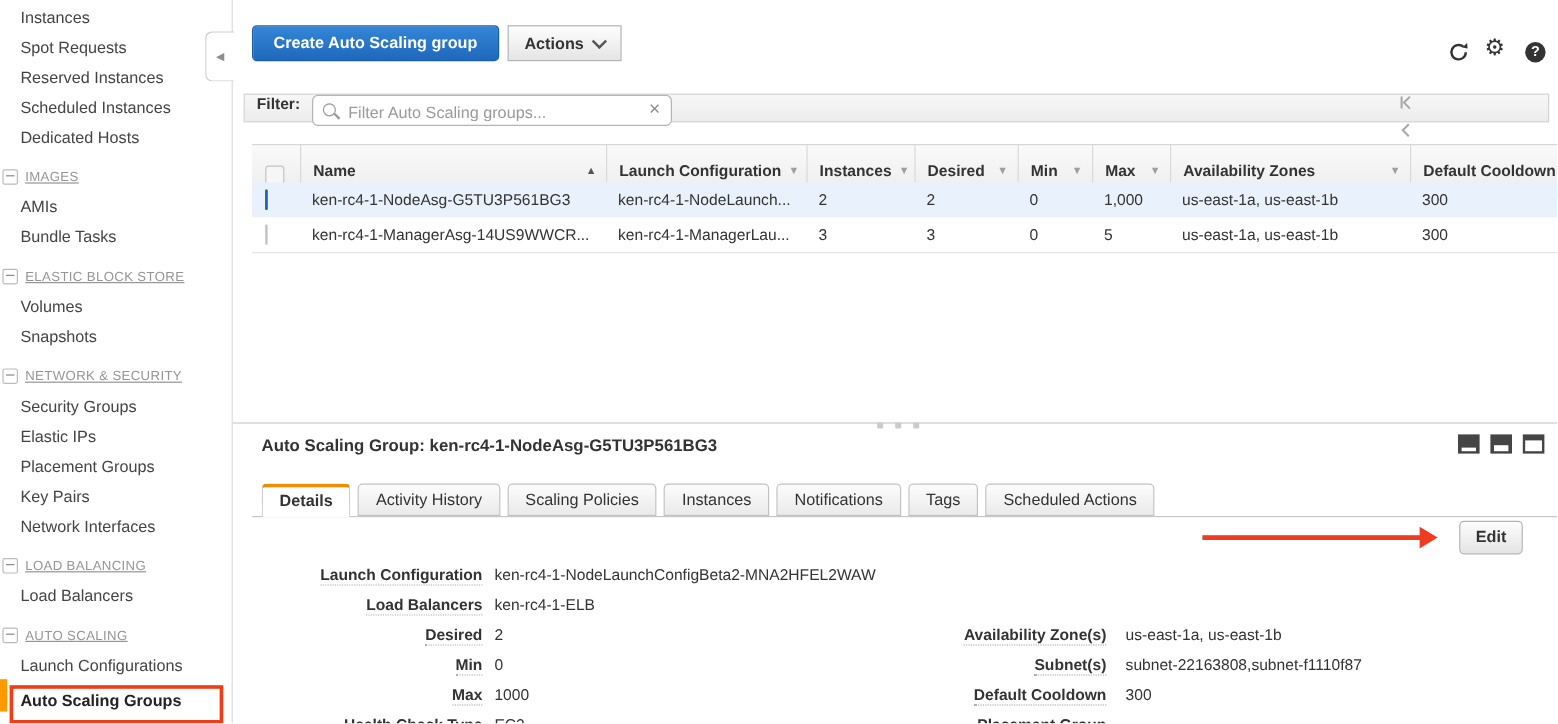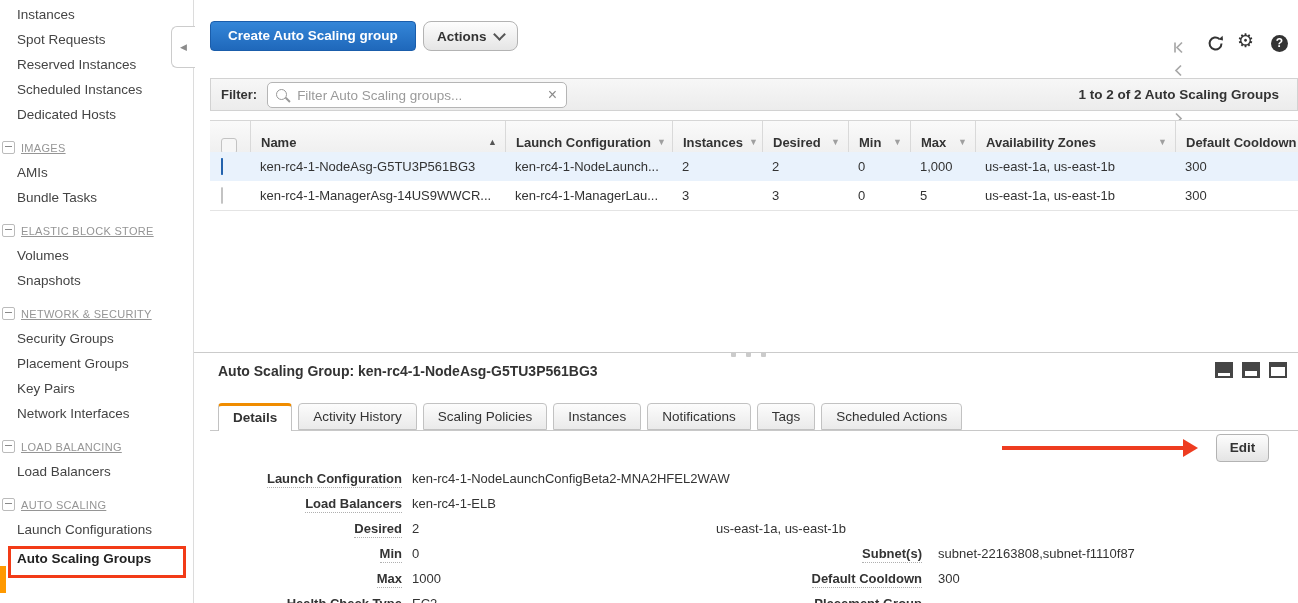--- a/index.html
+++ b/index.html
@@ -21,33 +21,33 @@
   .sidebar-divider{position:absolute;left:193px;top:0;width:1px;height:603px;background:#dcdcdc;}
   .collapse-tab{position:absolute;left:171px;top:26px;width:23px;height:40px;background:#fff;
                 border:1px solid #ccc;border-right:none;border-radius:6px 0 0 6px;z-index:3;
                 display:flex;align-items:center;justify-content:center;color:#8c8c8c;font-size:9px;cursor:pointer;}
 
   
   .btn-primary{position:absolute;left:210px;top:21px;height:30px;padding:0 17px;
                background:linear-gradient(#3486d8,#1f68bb);border:1px solid #1a5dab;border-radius:4px;
                color:#fff;font-weight:bold;font-size:13.5px;line-height:28px;cursor:pointer;}
   .btn-actions{position:absolute;left:423px;top:21px;height:30px;padding:0 13px;box-sizing:border-box;
-               background:linear-gradient(#fdfdfd,#e5e5e5);border:1px solid #b3b3b3;border-radius:8px;
+               background:linear-gradient(#fdfdfd,#e5e5e5);border:1px solid #b3b3b3;border-radius:0;
                color:#333;font-weight:bold;font-size:13.5px;display:flex;align-items:center;gap:8px;cursor:pointer;}
   .chev{width:7px;height:7px;border-right:2px solid #555;border-bottom:2px solid #555;
         transform:rotate(45deg);margin-top:-4px;}
   .icon-refresh{position:absolute;left:1206px;top:34px;width:19px;height:19px;cursor:pointer;}
   .icon-gear{position:absolute;left:1237px;top:31px;font-size:19px;color:#333;line-height:19px;cursor:pointer;}
   .icon-help{position:absolute;left:1271px;top:35px;width:17px;height:17px;border-radius:50%;background:#333;
              color:#fff;font-weight:bold;font-size:12px;text-align:center;line-height:17px;cursor:pointer;}
 
   
-  .filter-bar{position:absolute;left:210px;top:78px;width:1088px;height:33px;box-sizing:border-box;
+  .filter-bar{position:absolute;left:203px;top:78px;width:1088px;height:24px;box-sizing:border-box;
               background:linear-gradient(#f7f7f7,#ececec);border:1px solid #d2d2d2;
-              display:flex;align-items:center;padding:0 10px;gap:10px;}
+              display:flex;align-items:flex-start;padding:0 10px;gap:10px;}
   .filter-label{font-weight:bold;font-size:13px;}
   .search-box{position:relative;width:300px;height:26px;background:#fff;border:1px solid #b5b5b5;
               border-radius:5px;box-sizing:border-box;}
   .search-box input{position:absolute;left:27px;top:2px;width:calc(100% - 54px);height:20px;border:none;
                     outline:none;font-size:13.5px;font-family:inherit;color:#333;background:transparent;}
   .search-box input::placeholder{color:#9a9a9a;}
   .mag{position:absolute;left:8px;top:6px;width:9px;height:9px;border:1.5px solid #999;border-radius:50%;}
   .mag::after{content:"";position:absolute;left:8px;top:9px;width:6px;height:1.5px;background:#999;transform:rotate(45deg);}
   .clear-x{position:absolute;right:9px;top:3px;font-size:16px;color:#8a8a8a;cursor:pointer;line-height:18px;}
   .pagination{margin-left:auto;display:flex;align-items:center;gap:10px;padding-right:8px;flex-direction:column;}
@@ -130,20 +130,21 @@
       <span>ELASTIC BLOCK STORE</span>
     </div>
     <div class="nav-item">Volumes</div>
     <div class="nav-item">Snapshots</div>
 
     <div class="section-header">
       <span class="minus-box"></span>
       <span>NETWORK &amp; SECURITY</span>
     </div>
     <div class="nav-item">Security Groups</div>
+    <div class="nav-item">Elastic IPs</div>
     <div class="nav-item">Placement Groups</div>
     <div class="nav-item">Key Pairs</div>
     <div class="nav-item">Network Interfaces</div>
 
     <div class="section-header">
       <span class="minus-box"></span>
       <span>LOAD BALANCING</span>
     </div>
     <div class="nav-item">Load Balancers</div>
 
@@ -326,20 +327,21 @@
         <div class="fval">1000</div>
       </div>
     <div class="frow">
         <div class="flabel"><span>Health Check Type</span></div>
         <div class="fval">EC2</div>
       </div>
   </div>
 
   <div class="fields fields-right">
     <div class="frow">
+        <div class="flabel"><span>Availability Zone(s)</span></div>
         <div class="fval">us-east-1a, us-east-1b</div>
       </div>
     <div class="frow">
         <div class="flabel"><span>Subnet(s)</span></div>
         <div class="fval">subnet-22163808,subnet-f1110f87</div>
       </div>
     <div class="frow">
         <div class="flabel"><span>Default Cooldown</span></div>
         <div class="fval">300</div>
       </div>

